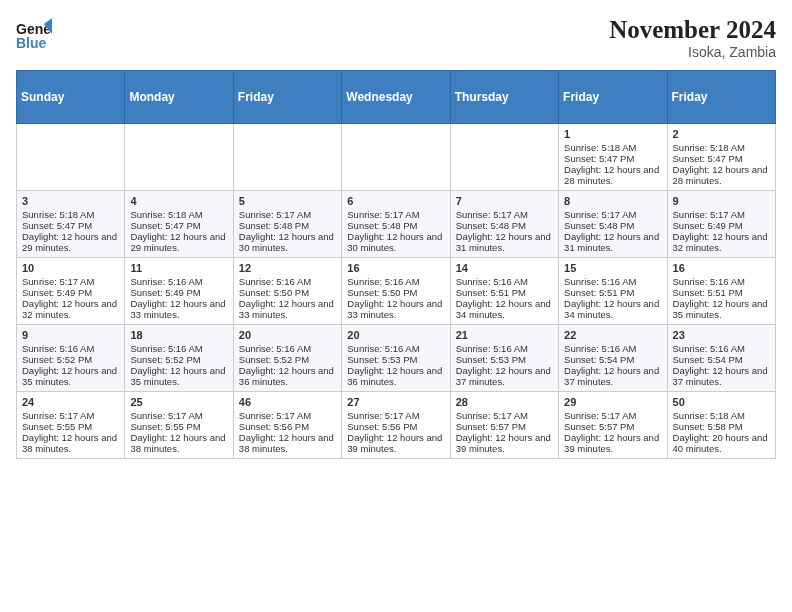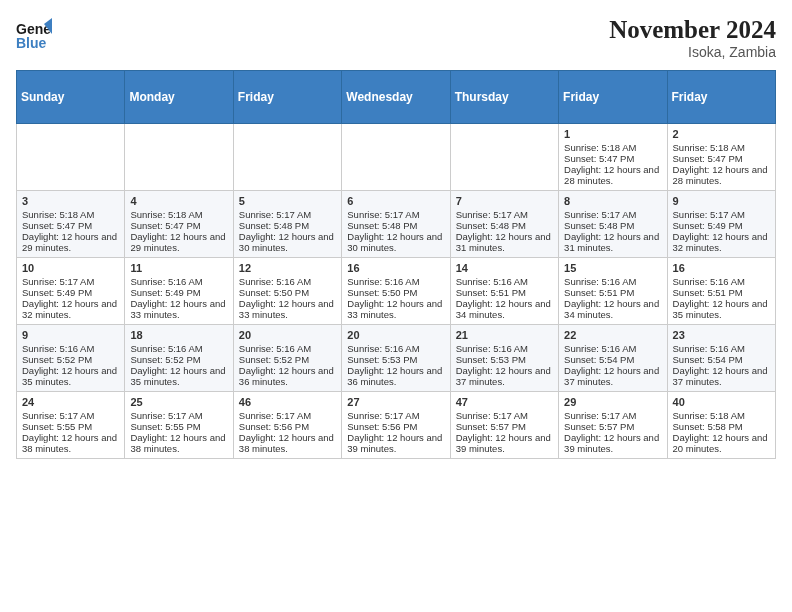--- a/index.html
+++ b/index.html
@@ -277,32 +277,32 @@
           <div>Sunset: 5:56 PM</div>
           <div>Daylight: 12 hours and 38 minutes.</div>
         </td>
         <td>
           <span class="day-num">27</span>
           <div>Sunrise: 5:17 AM</div>
           <div>Sunset: 5:56 PM</div>
           <div>Daylight: 12 hours and 39 minutes.</div>
         </td>
         <td>
-          <span class="day-num">47</span>
+          <span class="day-num">28</span>
           <div>Sunrise: 5:17 AM</div>
           <div>Sunset: 5:57 PM</div>
           <div>Daylight: 12 hours and 39 minutes.</div>
         </td>
         <td>
           <span class="day-num">29</span>
           <div>Sunrise: 5:17 AM</div>
           <div>Sunset: 5:57 PM</div>
           <div>Daylight: 12 hours and 39 minutes.</div>
         </td>
         <td>
-          <span class="day-num">40</span>
+          <span class="day-num">50</span>
           <div>Sunrise: 5:18 AM</div>
           <div>Sunset: 5:58 PM</div>
-          <div>Daylight: 12 hours and 20 minutes.</div>
+          <div>Daylight: 20 hours and 40 minutes.</div>
         </td>
       </tr>
     </tbody>
 </table>
 
 </body></html>

